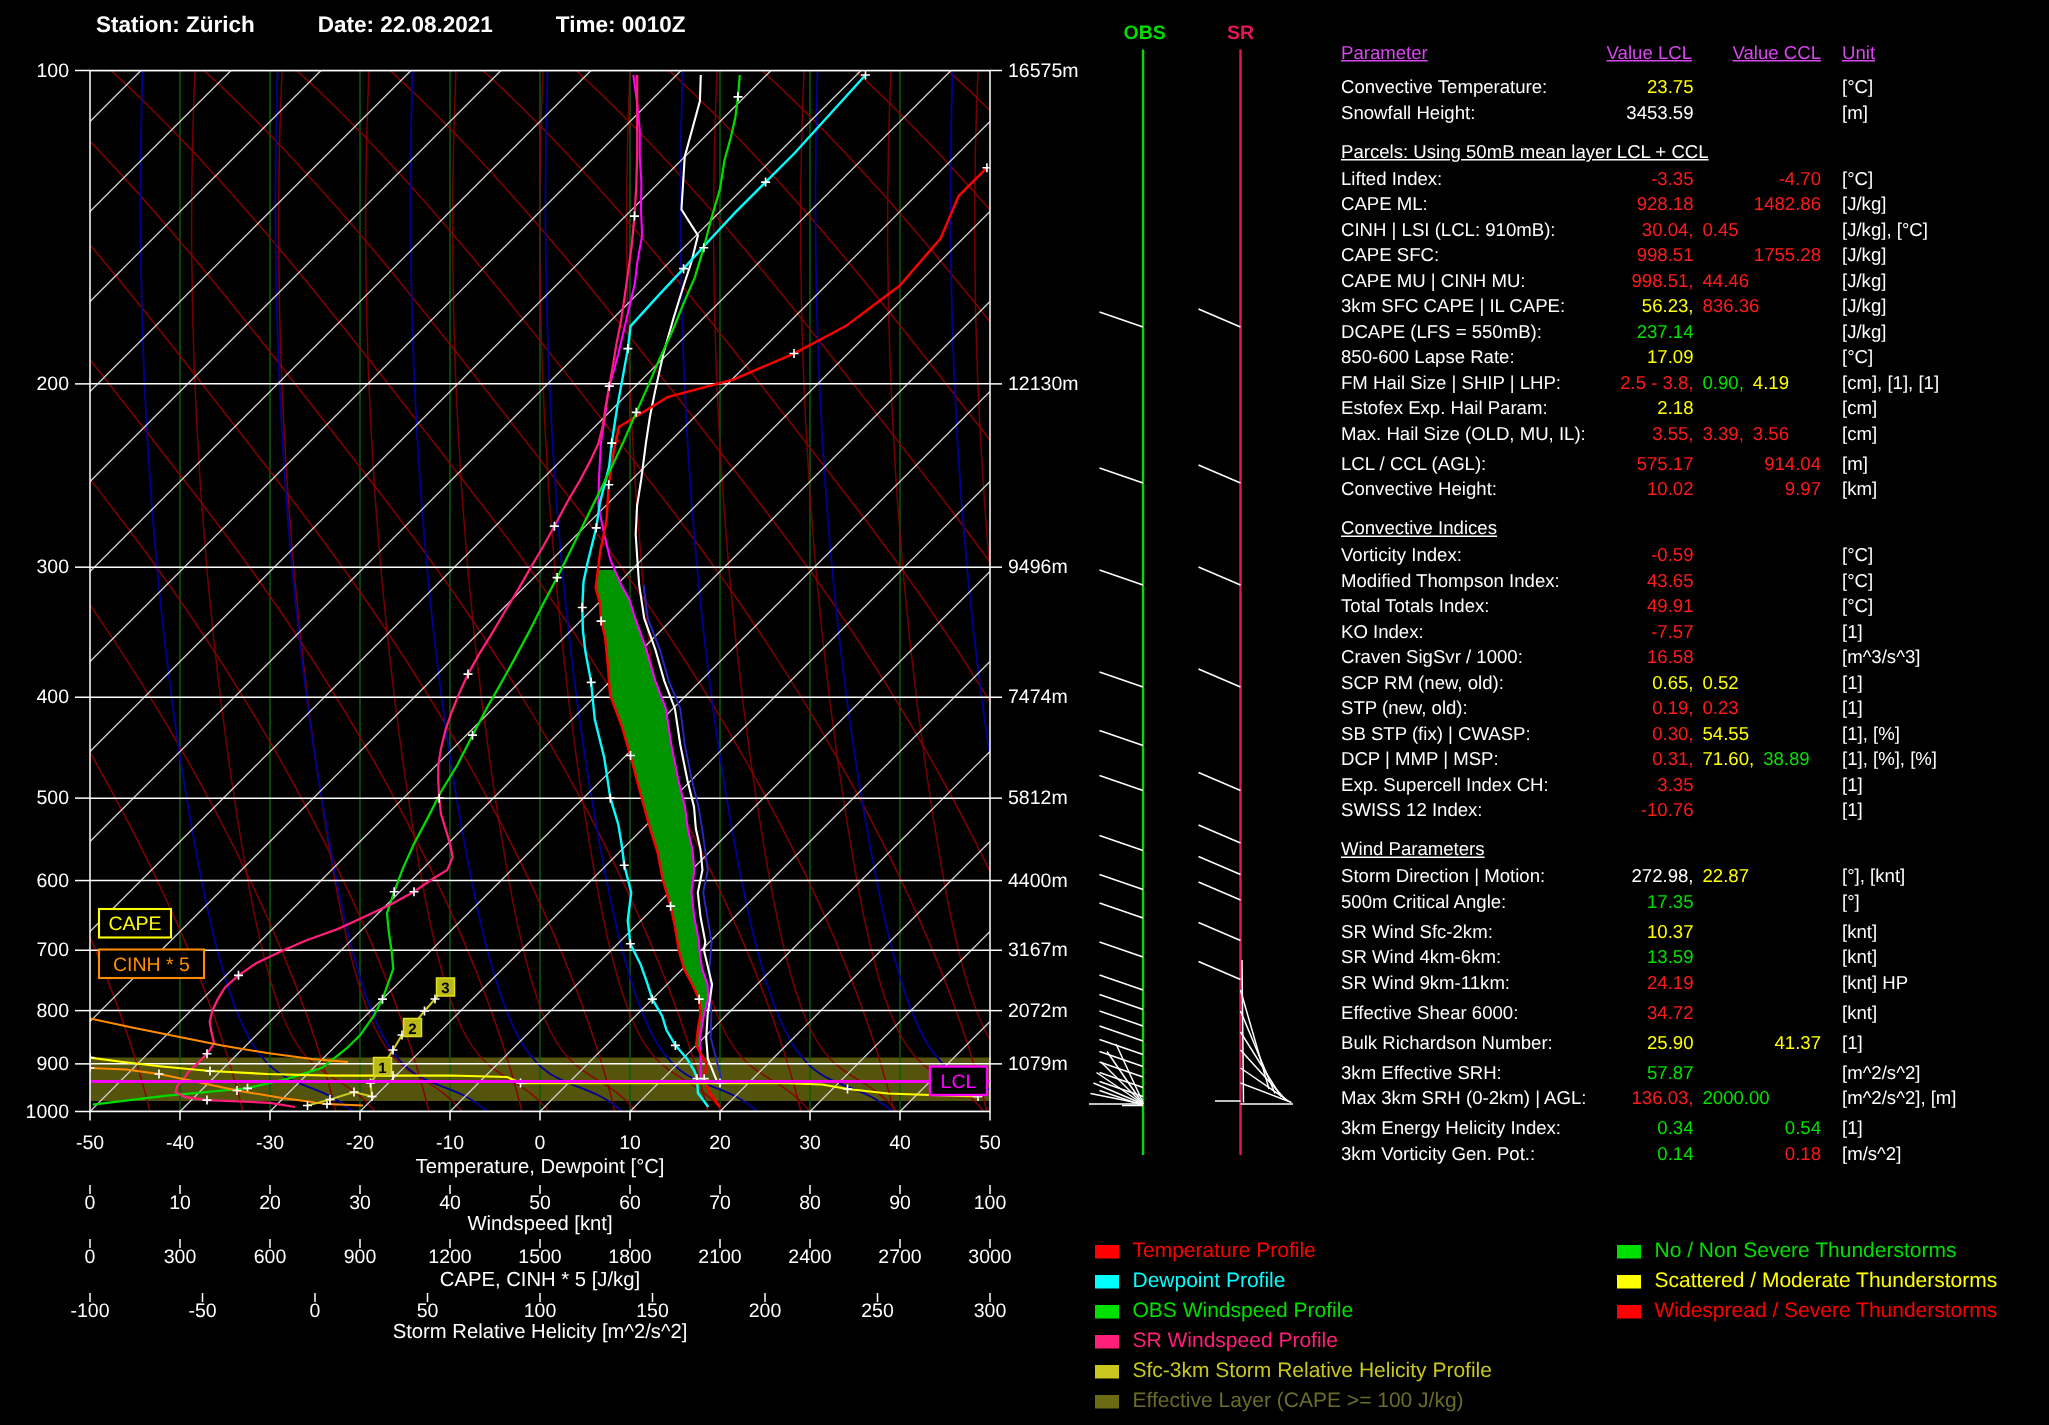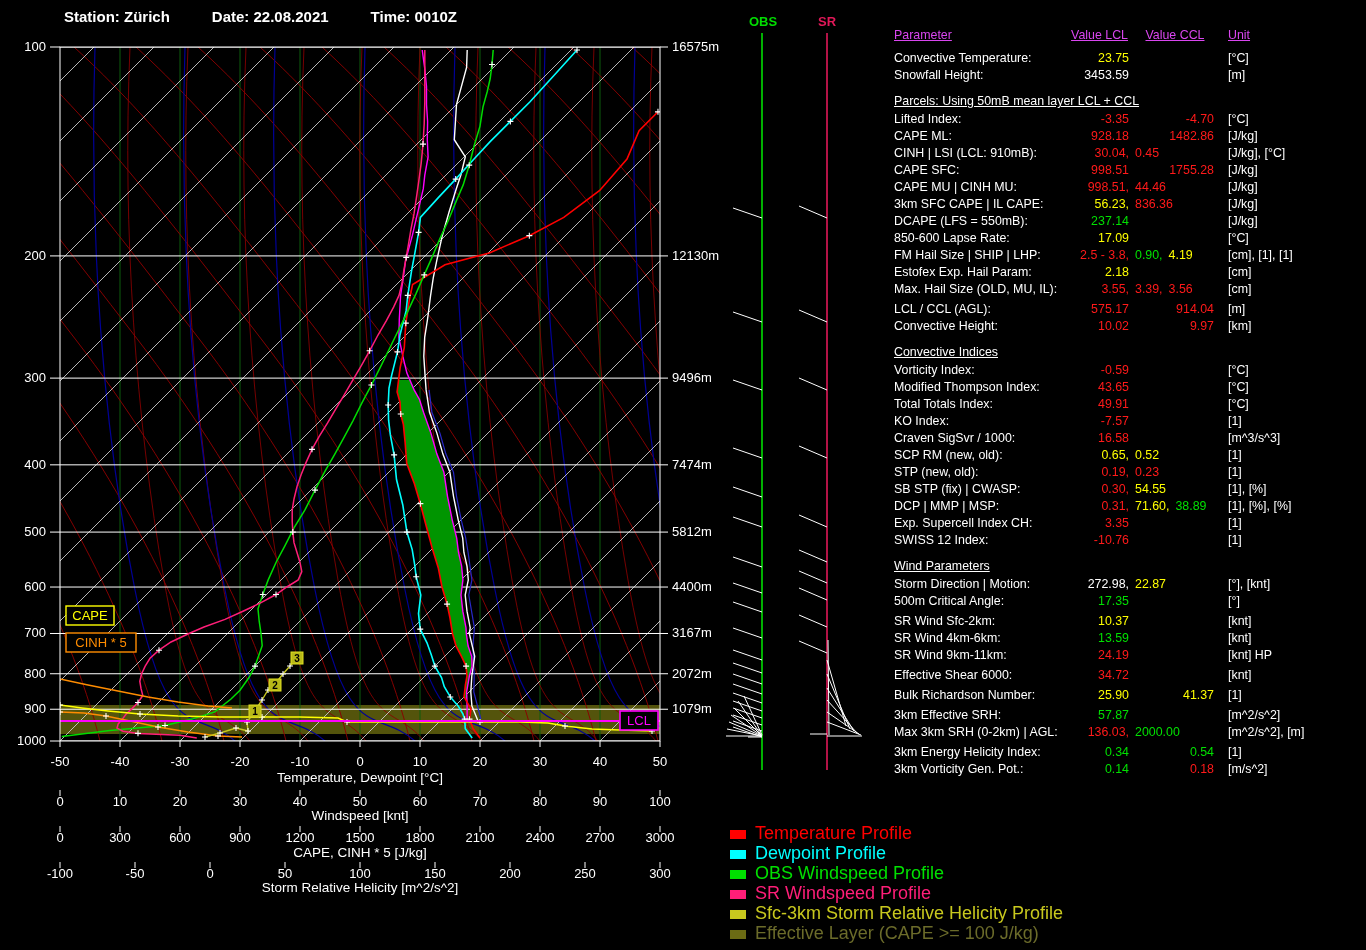--- a/index.html
+++ b/index.html
@@ -12,34 +12,34 @@
   .ticknum{fill:#ffffff;font-size:13px;text-anchor:middle;}
   .pnum{fill:#ffffff;font-size:13px;text-anchor:end;}
   .altnum{fill:#ffffff;font-size:13px;text-anchor:start;}
   #obs-label,#sr-label{position:absolute;top:14px;font-size:13px;font-weight:bold;}
   
   #param-table{position:absolute;left:894px;top:28px;width:472px;color:#fff;font-size:12.4px;}
   #param-head{position:relative;height:19px;margin-bottom:3px;}
   #param-head span{position:absolute;text-decoration:underline;color:#d946ef;}
   .th-param{left:0;}
   .th-lcl{left:156px;width:78px;text-align:right;}
-  .th-ccl{left:242px;width:78px;text-align:center;}
+  .th-ccl{left:242px;width:78px;text-align:right;}
   .th-unit{left:334px;}
   .psec{height:17px;line-height:17px;margin-top:9px;margin-bottom:1px;text-decoration:underline;color:#fff;white-space:nowrap;}
   .prow{position:relative;height:17px;line-height:17px;white-space:nowrap;}
   .prow.gap{margin-top:3px;}
   .prow .lbl{position:absolute;left:0;color:#fff;}
   .prow .v1{position:absolute;left:95px;width:140px;text-align:right;}
   .prow .vb{position:absolute;left:241px;}
   .prow .vb span{margin-right:6px;}
   .prow .v2{position:absolute;left:242px;width:78px;text-align:right;}
   .prow .unit{position:absolute;left:334px;color:#fff;}
   .c-r{color:#ff1a1a;} .c-y{color:#ffff00;} .c-g{color:#00e000;} .c-w{color:#ffffff;}
   
-  .legend{position:absolute;font-size:18px;}
+  .legend{position:absolute;font-size:14px;}
   #legend-left{left:730px;top:823px;}
   #legend-right{left:1078px;top:823px;}
   .leg-item{height:20px;line-height:20px;white-space:nowrap;}
   .swatch{display:inline-block;width:16px;height:9px;margin-right:9px;vertical-align:middle;}
 </style>
 </head>
 <body>
 
 <div id="app">
 
@@ -653,14 +653,19 @@
   </div>
 
   <div id="legend-left" class="legend">
       <div class="leg-item"><span class="swatch" style="background: rgb(255, 0, 0);"></span><span style="color: rgb(255, 0, 0);">Temperature Profile</span></div>
       <div class="leg-item"><span class="swatch" style="background: rgb(0, 255, 255);"></span><span style="color: rgb(0, 255, 255);">Dewpoint Profile</span></div>
       <div class="leg-item"><span class="swatch" style="background: rgb(0, 224, 0);"></span><span style="color: rgb(0, 224, 0);">OBS Windspeed Profile</span></div>
       <div class="leg-item"><span class="swatch" style="background: rgb(255, 30, 120);"></span><span style="color: rgb(255, 30, 120);">SR Windspeed Profile</span></div>
       <div class="leg-item"><span class="swatch" style="background: rgb(200, 200, 30);"></span><span style="color: rgb(200, 200, 30);">Sfc-3km Storm Relative Helicity Profile</span></div>
       <div class="leg-item"><span class="swatch" style="background: rgb(107, 107, 20);"></span><span style="color: rgb(107, 107, 42);">Effective Layer (CAPE &gt;= 100 J/kg)</span></div>
     </div>
+  <div id="legend-right" class="legend">
+      <div class="leg-item"><span class="swatch" style="background: rgb(0, 224, 0);"></span><span style="color: rgb(0, 224, 0);">No / Non Severe Thunderstorms</span></div>
+      <div class="leg-item"><span class="swatch" style="background: rgb(255, 255, 0);"></span><span style="color: rgb(255, 255, 0);">Scattered / Moderate Thunderstorms</span></div>
+      <div class="leg-item"><span class="swatch" style="background: rgb(255, 0, 0);"></span><span style="color: rgb(255, 0, 0);">Widespread / Severe Thunderstorms</span></div>
+    </div>
 
 </div>
 
 </body></html>

